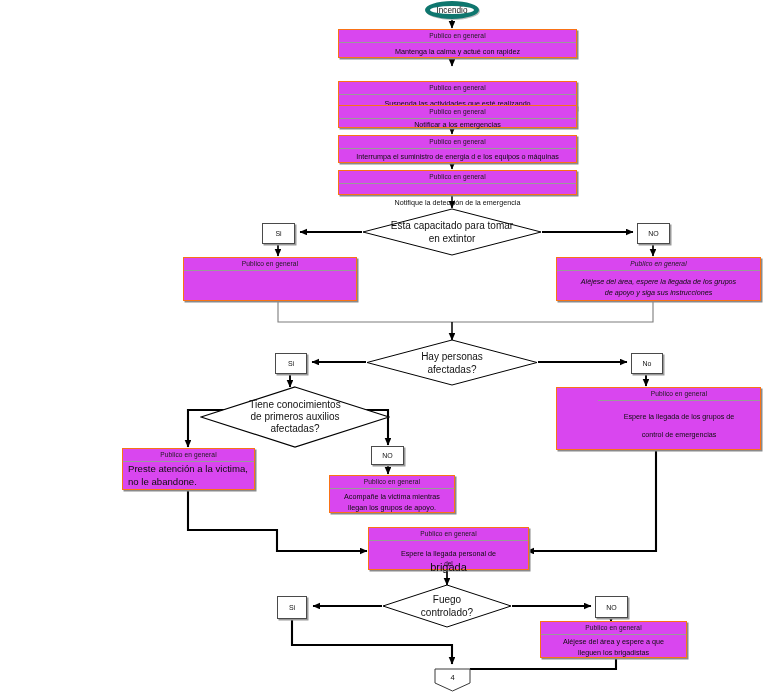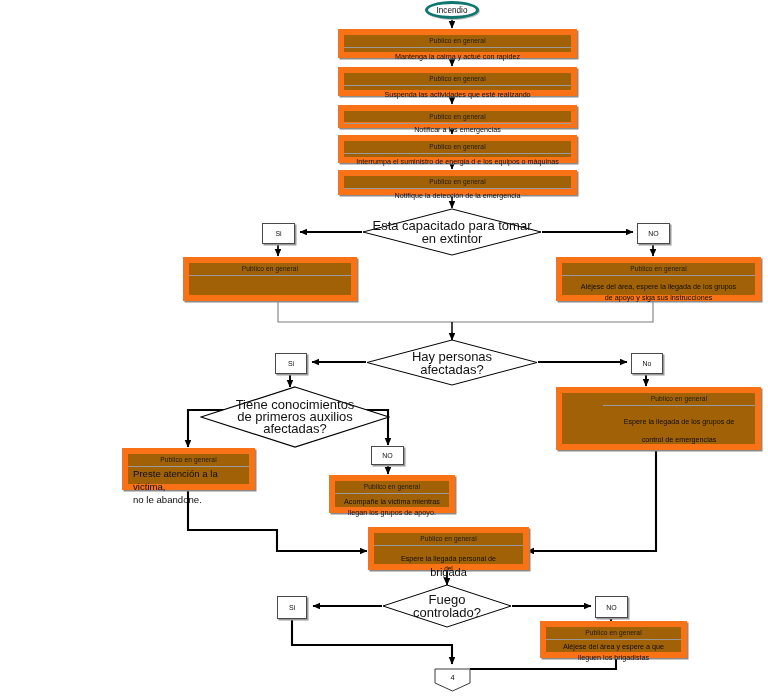--- a/index.html
+++ b/index.html
@@ -29,22 +29,22 @@
   }
 
   
   .node {
     position: absolute;
     box-sizing: border-box;
   }
 
   
   .proc {
-    border: 6px solid #f97316;
-    background: #a16207;
+    border: 1px solid #f97316;
+    background: #d946ef;
     box-shadow: 1.5px 1.5px 0 #8a8a8a;
   }
   .proc .hdr {
     border-bottom: 1px solid #9a9a9a;
     text-align: center;
     font-size: 6.6px;
     line-height: 12px;
     height: 12px;
     color: #1a1a1a;
     letter-spacing: .1px;
@@ -105,21 +105,21 @@
     box-shadow: 1.5px 1.5px 0 #9a9a9a;
     display: flex;
     align-items: center;
     justify-content: center;
     font-size: 7px;
     color: #111;
   }
 
   
   .oval {
-    border: 3px solid #0f766e;
+    border: 5px solid #0f766e;
     border-radius: 50%;
     background: #ffffff;
     display: flex;
     align-items: center;
     justify-content: center;
     font-size: 8.2px;
     color: #111;
     box-shadow: 1px 1px 0 #bdbdbd;
   }
 
@@ -127,21 +127,21 @@
   .diamond-wrap { position: absolute; }
   .diamond-wrap svg { position: absolute; left: 0; top: 0; }
   .diamond-wrap .dtext {
     position: absolute;
     left: 0; top: 0;
     width: 100%; height: 100%;
     display: flex;
     flex-direction: column;
     align-items: center;
     justify-content: center;
-    font-size: 13px;
+    font-size: 10px;
     line-height: 13px;
     color: #111;
     text-align: center;
     pointer-events: none;
   }
 
   
   .offpage { position: absolute; }
   .offpage svg { position: absolute; left:0; top:0; }
   .offpage .otext {
@@ -237,21 +237,21 @@
     <span>Incendio</span>
   </div>
 
   <div class="node proc" style="left:338px; top:29px; width:239px; height:29px;">
     <div class="hdr">Publico en general</div>
     <div class="body" style="height:16px;">
       <span>Mantenga la calma y actué con rapidez</span>
     </div>
   </div>
 
-  <div class="node proc" style="left:338px; top:67px; width:239px; height:29px;">
+  <div class="node proc" style="left:338px; top:81px; width:239px; height:29px;">
     <div class="hdr">Publico en general</div>
     <div class="body" style="height:16px;">
       <span>Suspenda las actividades que esté realizando</span>
     </div>
   </div>
 
   <div class="node proc" style="left:338px; top:105px; width:239px; height:23px;">
     <div class="hdr">Publico en general</div>
     <div class="body" style="height:10px;">
       <span>Notificar a los emergencias</span>
@@ -260,21 +260,21 @@
 
   <div class="node proc" style="left:338px; top:135px; width:239px; height:28px;">
     <div class="hdr">Publico en general</div>
     <div class="body" style="height:15px;">
       <span>Interrumpa el suministro de energia d e los equipos o  máquinas</span>
     </div>
   </div>
 
   <div class="node proc" style="left:338px; top:170px; width:239px; height:25px;">
     <div class="hdr">Publico en general</div>
-    <div class="body" style="height:12px;">
+    <div class="body" style="height:12px;margin-top:12px;">
       <span>Notifique la detección de la emergencia</span>
     </div>
   </div>
 
   <div class="diamond-wrap" style="left:362px; top:208px; width:180px; height:48px;">
     <svg width="180" height="48" viewBox="0 0 180 48" xmlns="http://www.w3.org/2000/svg">
       <polygon points="90,1 179,24 90,47 1,24" fill="#ffffff" stroke="#000000" stroke-width="1"></polygon>
     </svg>
     <div class="dtext">
       <span>Esta capacitado para tomar</span>
@@ -287,21 +287,21 @@
   </div>
 
   <div class="node label-box" style="left:637px; top:223px; width:33px; height:21px;">
     <span>NO</span>
   </div>
 
   <div class="node proc" style="left:183px; top:257px; width:174px; height:44px;">
     <div class="hdr">Publico en general</div>
   </div>
 
-  <div class="node proc" style="left:556px; top:257px; width:205px; height:44px;">
+  <div class="node proc" style="left:556px; top:257px; width:205px; height:44px;font-style:italic;">
     <div class="hdr">Publico en general</div>
     <div class="body" style="height:31px; flex-direction:column;">
       <span>Aléjese del  área, espere la llegada de los grupos</span>
       <span>de apoyo y siga sus instrucciones</span>
     </div>
   </div>
 
   <div class="diamond-wrap" style="left:366px; top:339px; width:172px; height:47px;">
     <svg width="172" height="47" viewBox="0 0 172 47" xmlns="http://www.w3.org/2000/svg">
       <polygon points="86,1 171,23.5 86,46 1,23.5" fill="#ffffff" stroke="#000000" stroke-width="1"></polygon>

